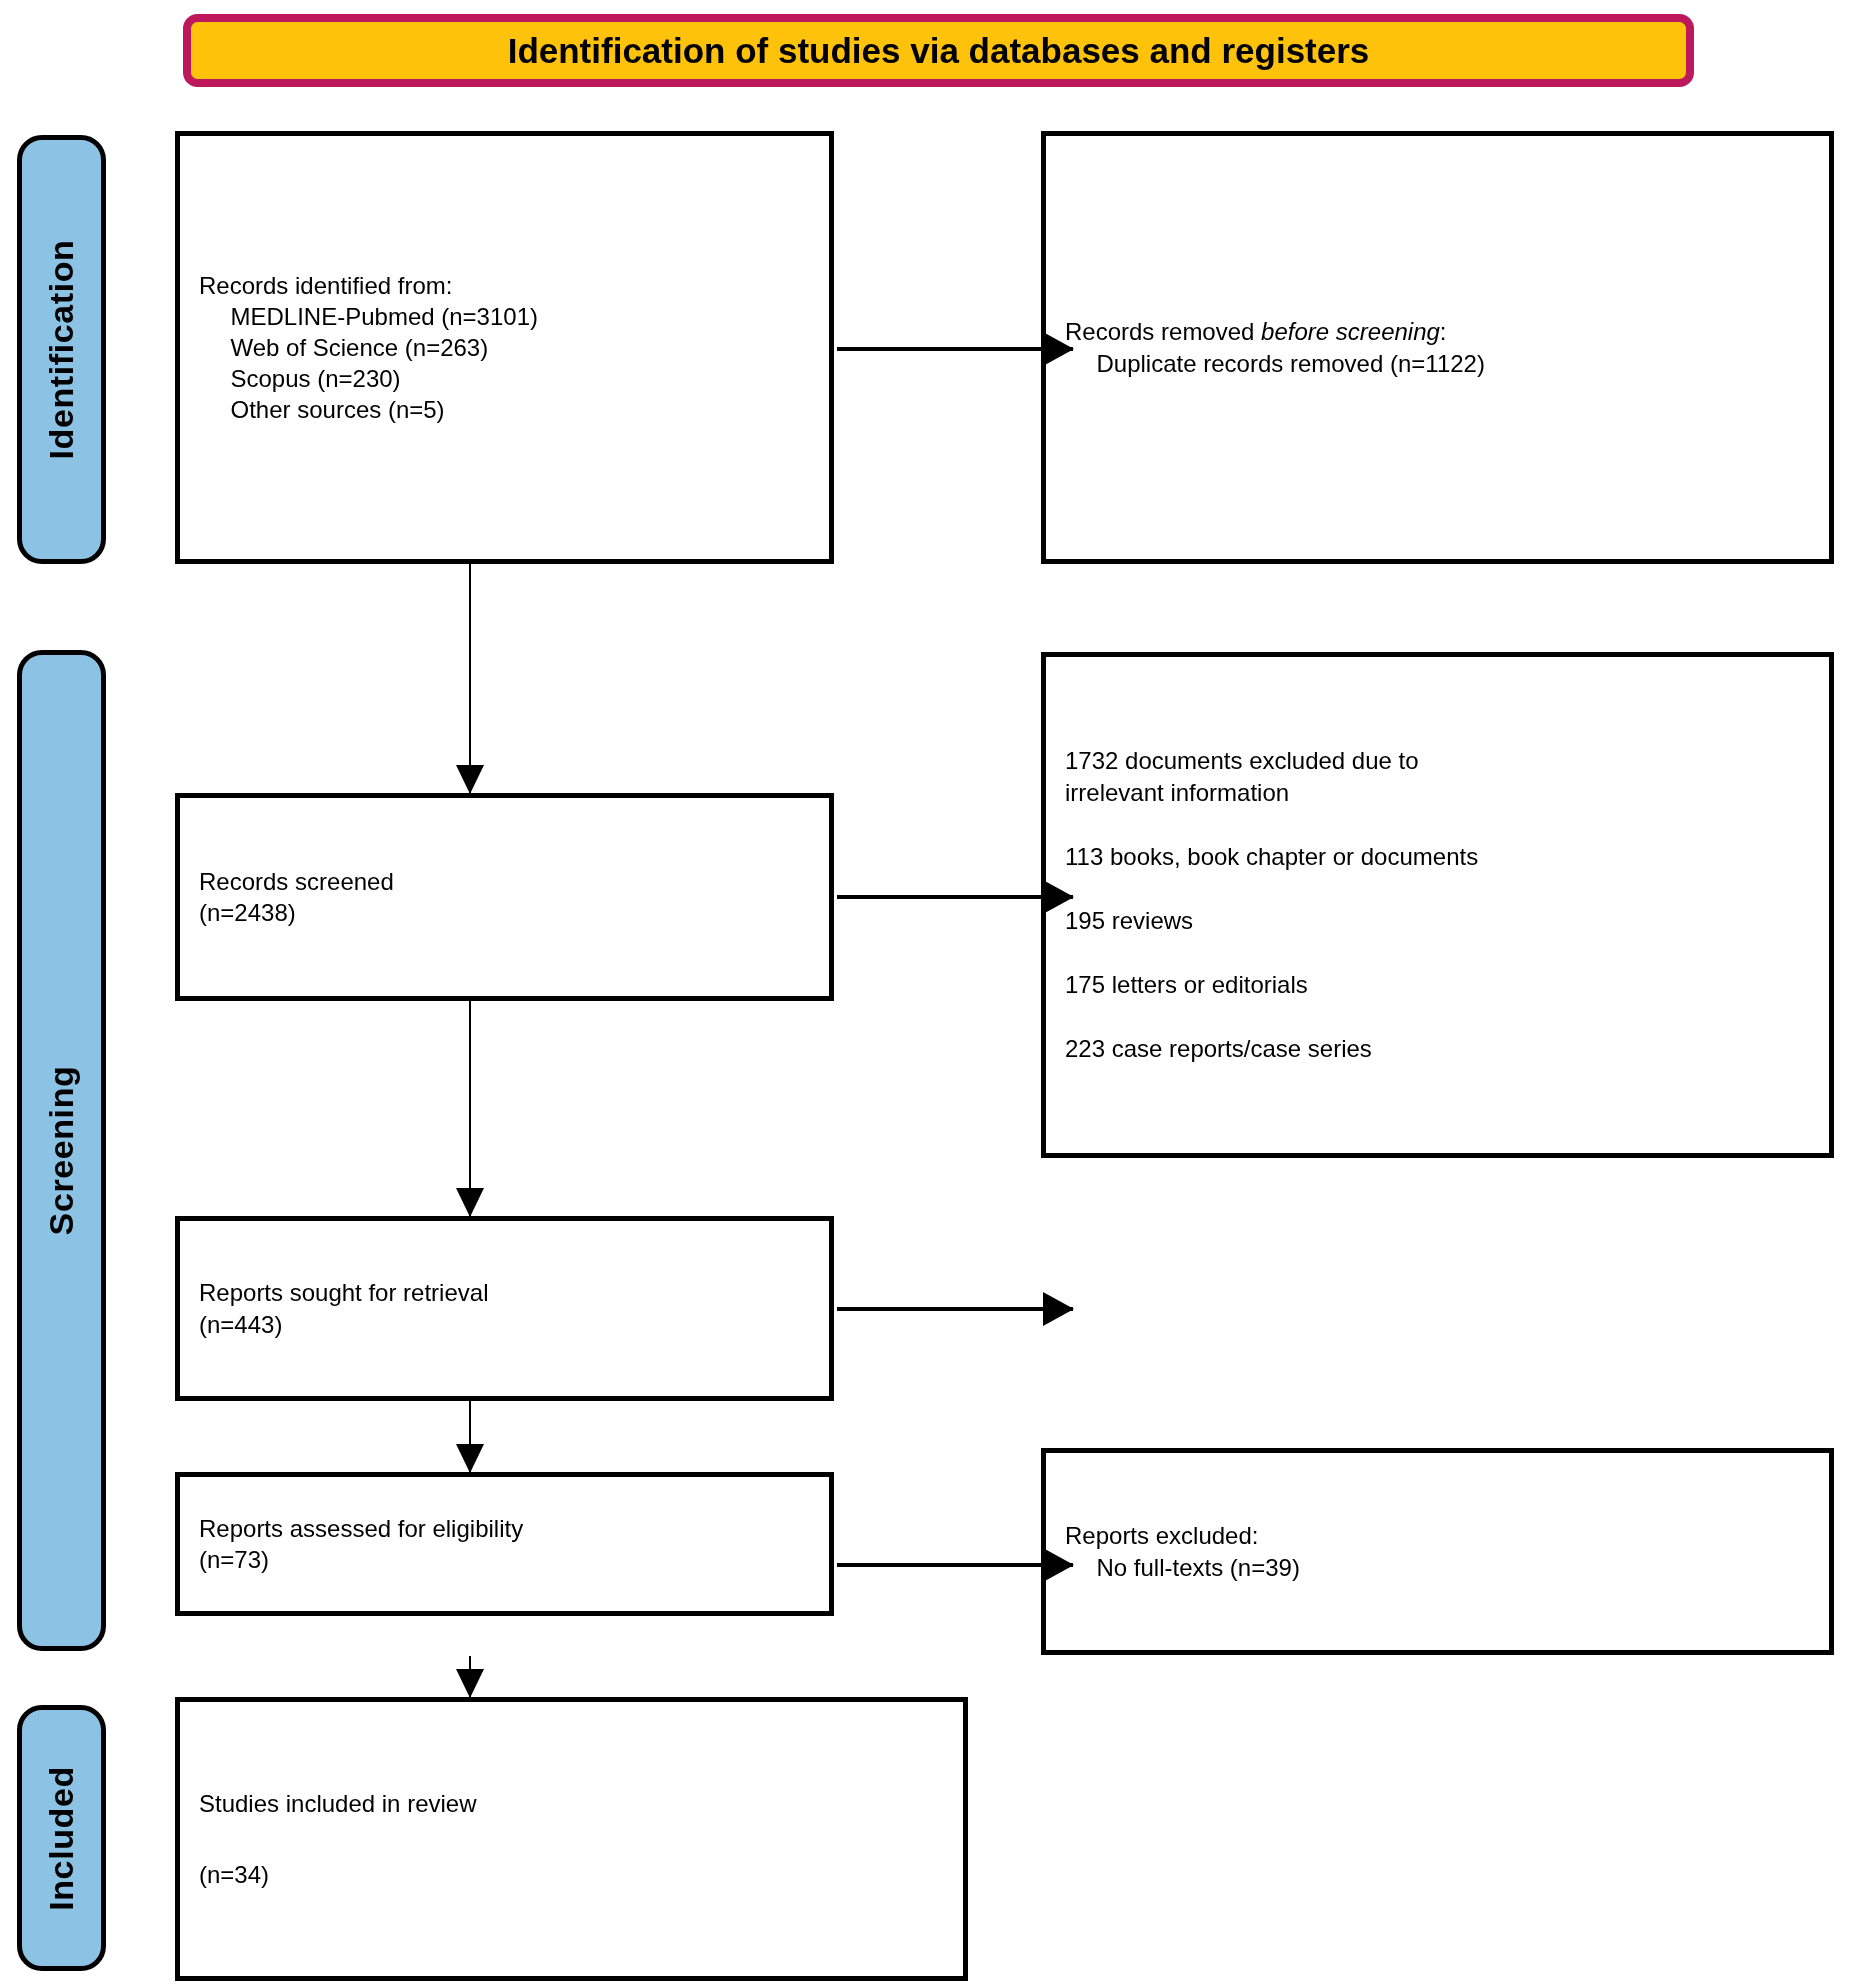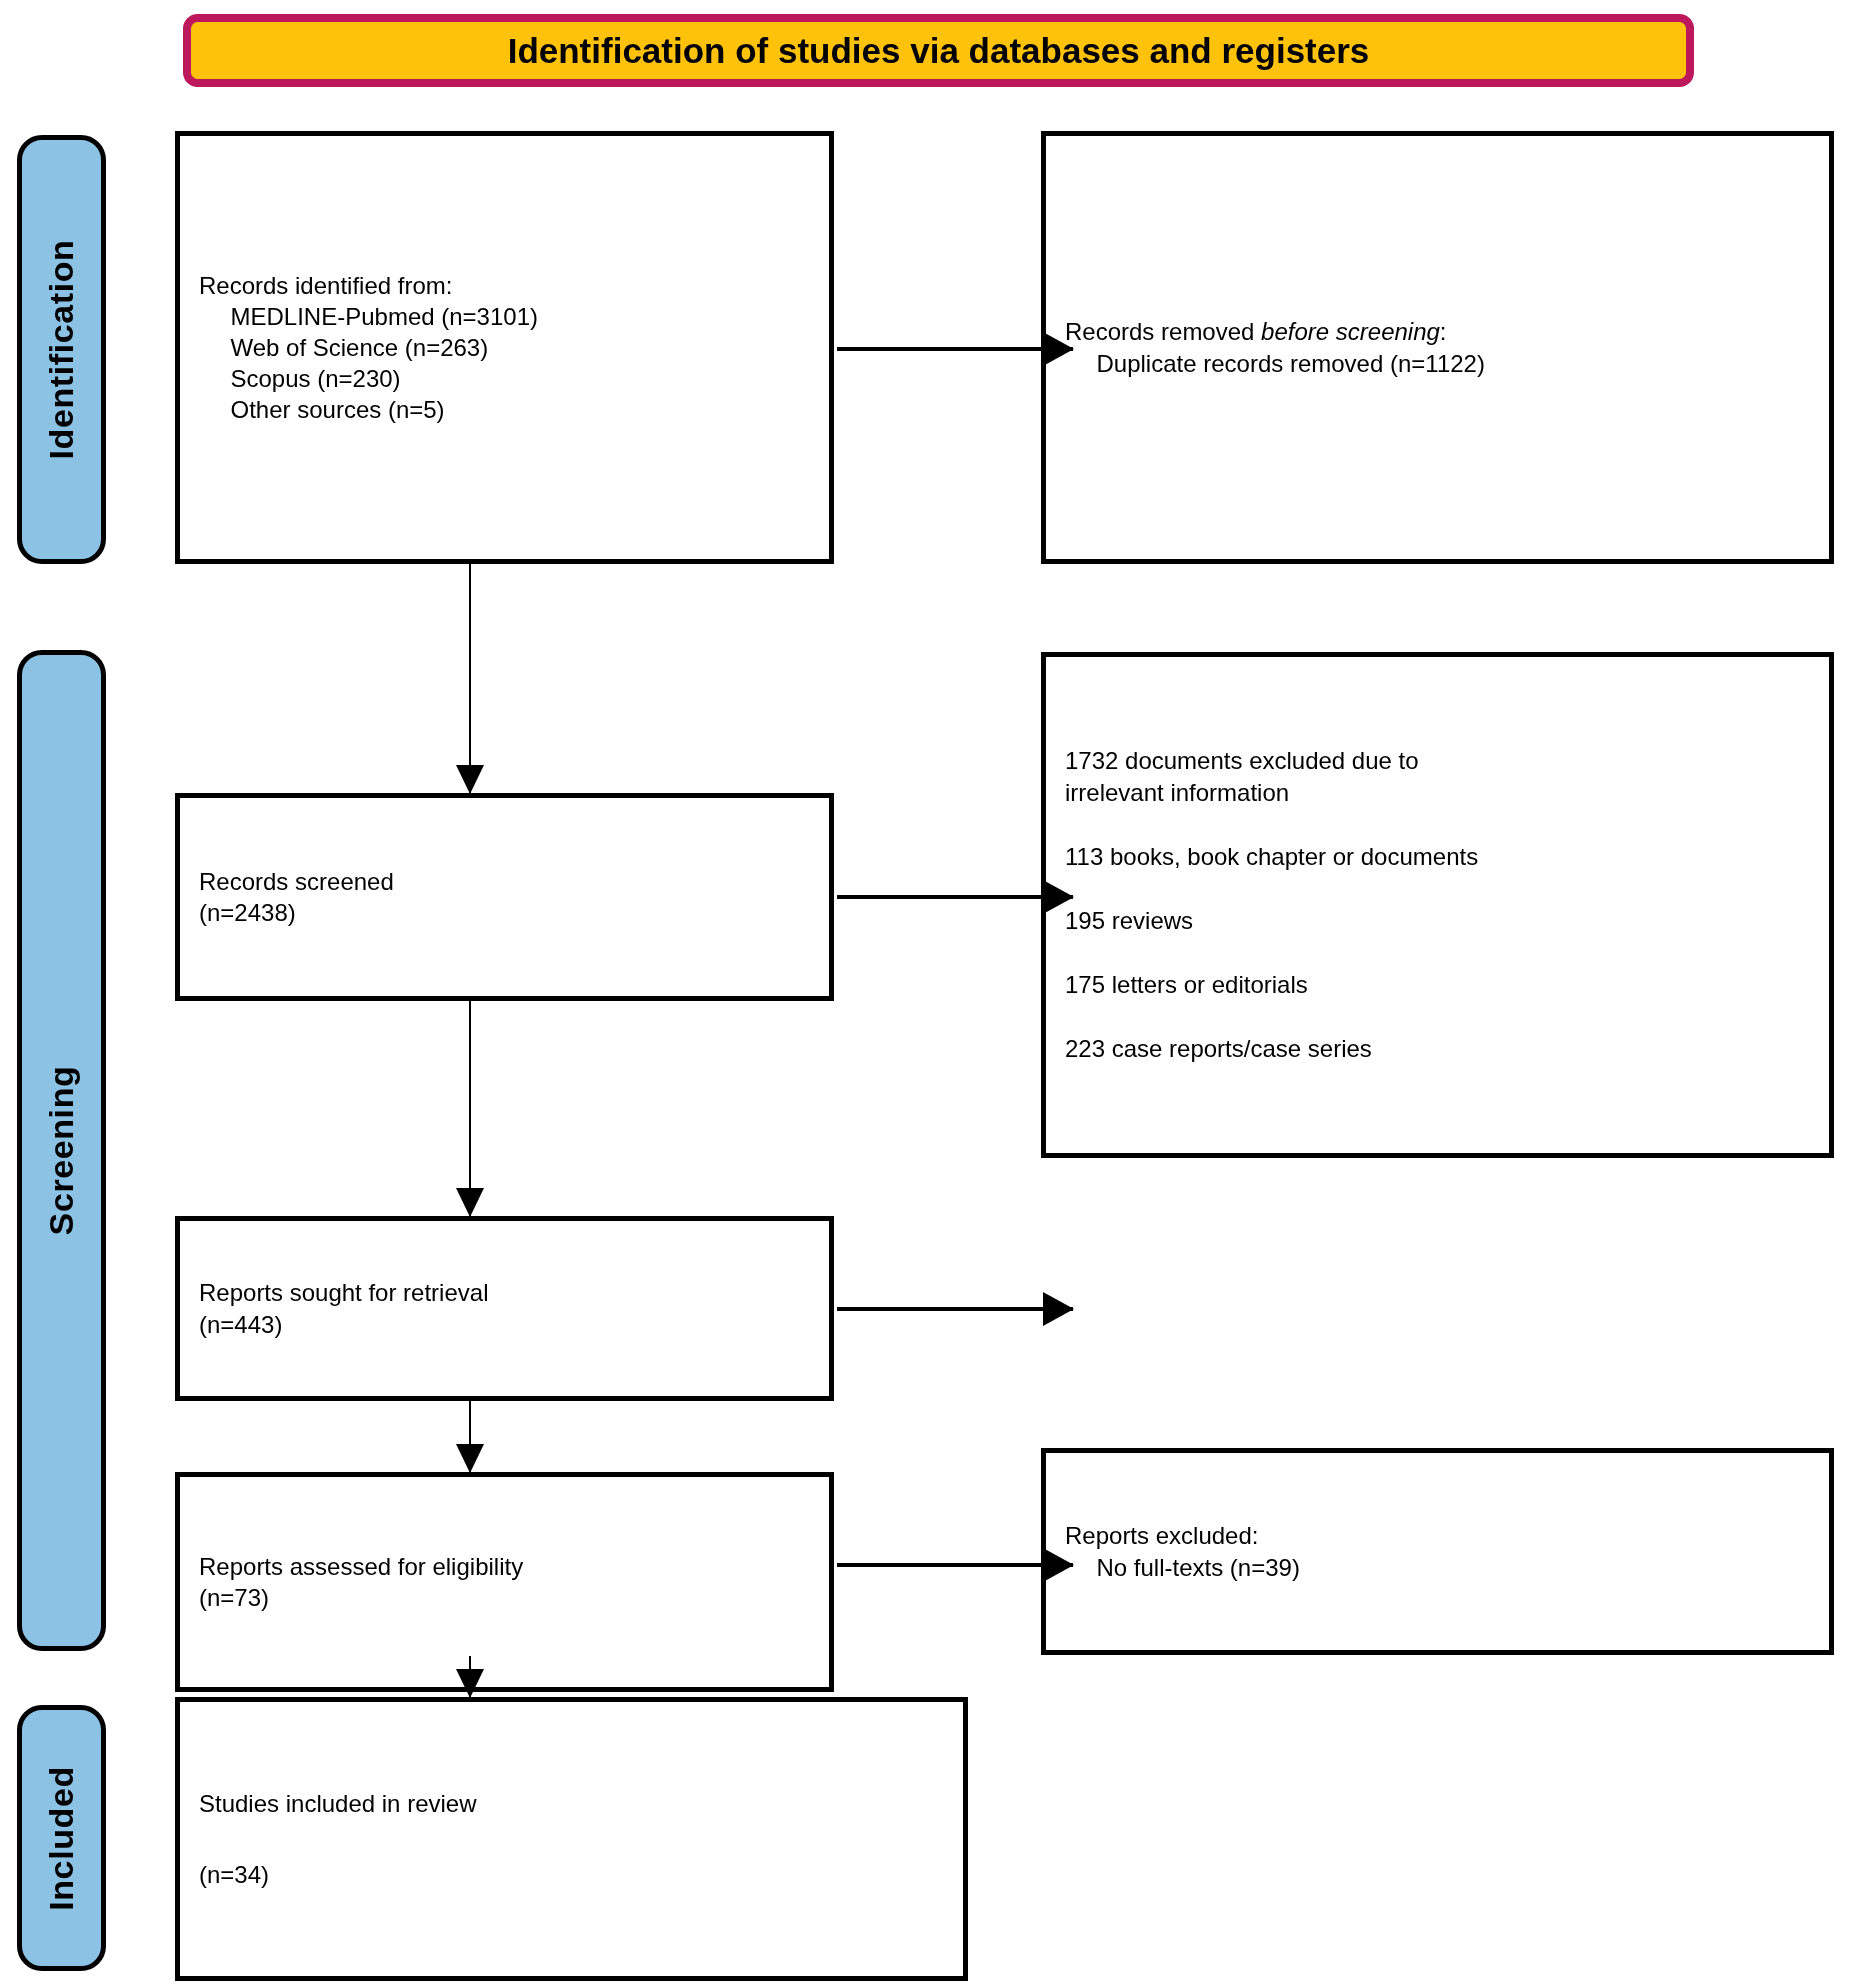--- a/index.html
+++ b/index.html
@@ -51,21 +51,21 @@
   .box .indent{padding-left:31.5px;}
   .box .gap{height:33px;}
   .box em{font-style:italic;}
 
   #box-identified{left:175px; top:131px; width:659px; height:433px;}
   #box-removed{left:1041px; top:131px; width:793px; height:433px;}
   #box-screened{left:175px; top:793px; width:659px; height:208px;}
   #box-excluded{left:1041px; top:652px; width:793px; height:506px;}
   #box-sought{left:175px; top:1216px; width:659px; height:185px;}
   #box-notretrieved{left:1041px; top:1226px; width:793px; height:175px;}
-  #box-assessed{left:175px; top:1472px; width:659px; height:220px;}
+  #box-assessed{left:175px; top:1472px; width:659px; height:144px;}
   #box-reportsexcluded{left:1041px; top:1448px; width:793px; height:207px;}
   #box-included{left:175px; top:1697px; width:793px; height:284px;gap:40px;}
 
   .arrow-v{position:absolute; width:2.3px; background:#000;}
   .arrow-v::after{
     content:""; position:absolute; left:50%; bottom:-1.1px; transform:translateX(-50%);
     width:0; height:0;
     border-left:14.6px solid transparent;
     border-right:14.6px solid transparent;
     border-top:29px solid #000;

